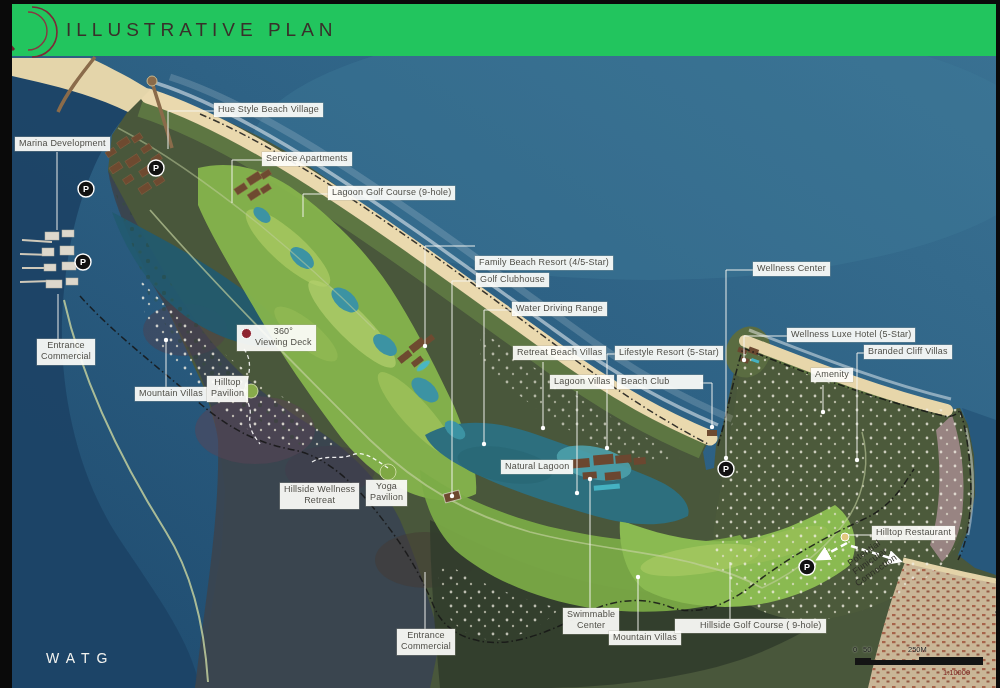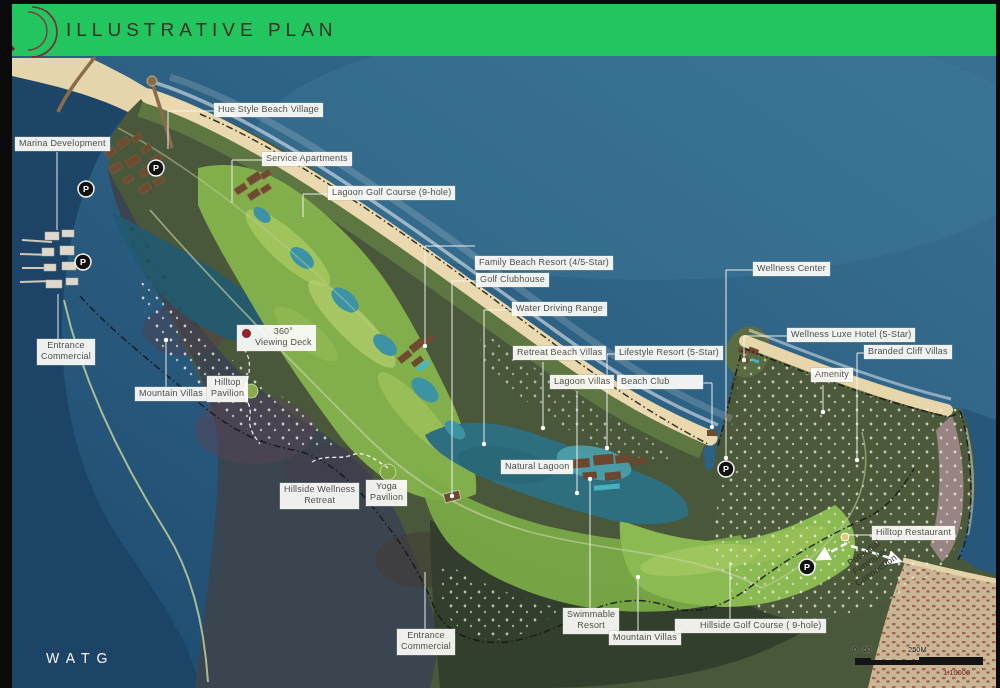--- a/index.html
+++ b/index.html
@@ -315,21 +315,21 @@
       <div class="map-label al-left with-dot" style="left: 237px; top: 325px;"><span class="vd-dot"></span><span>360°
 Viewing Deck</span></div>
       <div class="map-label" style="left: 501px; top: 460px;">Natural Lagoon</div>
       <div class="map-label al-left" style="left: 280px; top: 483px;">Hillside Wellness
 Retreat</div>
       <div class="map-label al-center" style="left: 366px; top: 480px;">Yoga
 Pavilion</div>
       <div class="map-label al-left" style="left: 397px; top: 629px;">Entrance
 Commercial</div>
       <div class="map-label al-center" style="left: 563px; top: 608px;">Swimmable
-Resort</div>
+Center</div>
       <div class="map-label" style="left: 609px; top: 631px;">Mountain Villas</div>
       <div class="map-label" style="left: 675px; top: 619px; padding-left: 25px;">Hillside Golf Course ( 9-hole)</div>
       <div class="map-label" style="left: 872px; top: 526px;">Hilltop Restaurant</div>
     </div>
 
   <div id="funicular-note">Potential
 Funicular
 Connection</div>
 
   <span class="scale-text" style="left:853px;top:645px;">0</span>

